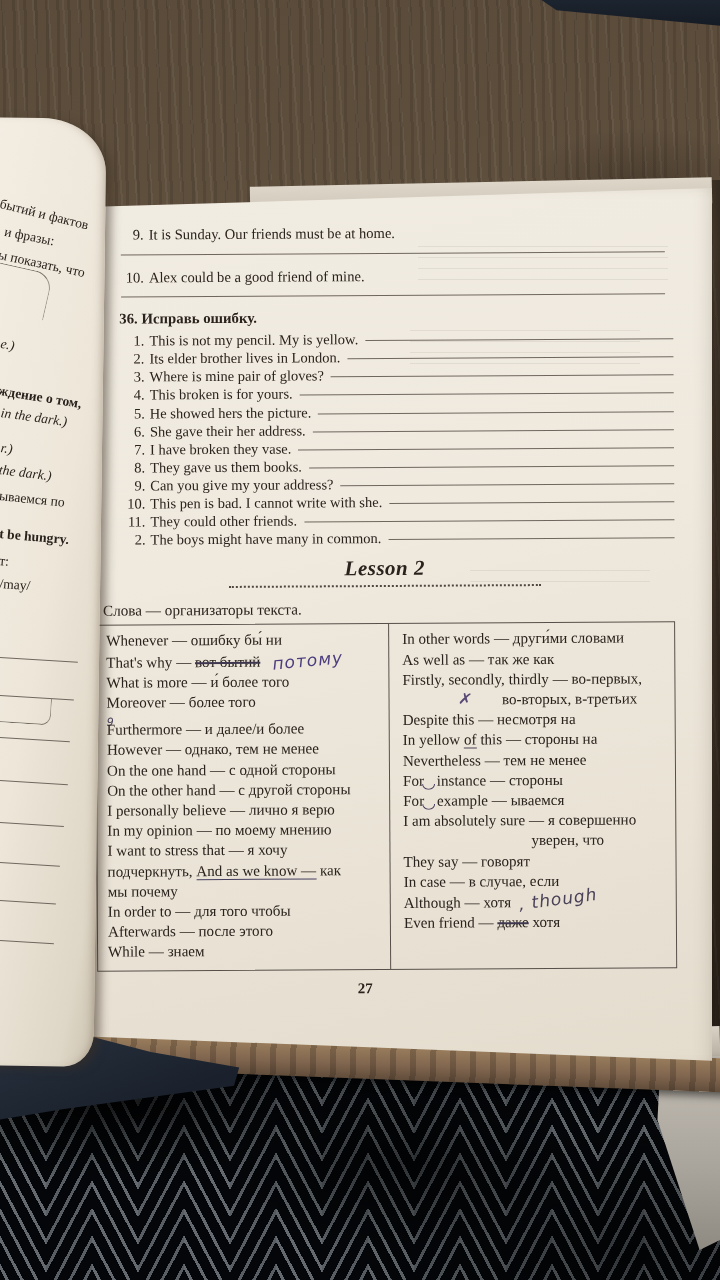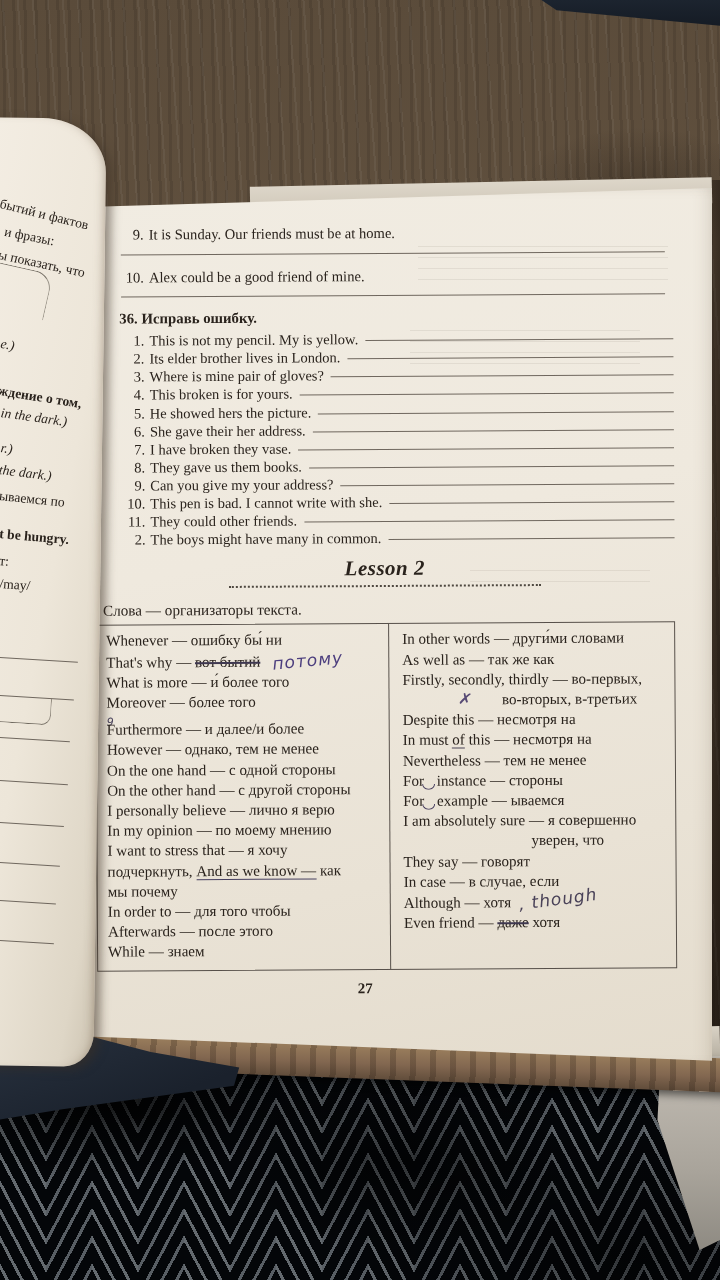--- a/index.html
+++ b/index.html
@@ -265,21 +265,21 @@
             <div class="vrow"><span>In order to — для того чтобы</span></div>
             <div class="vrow"><span>Afterwards — после этого</span></div>
             <div class="vrow"><span>While — знаем</span></div>
           </div>
         <div id="vright" class="vcol">
             <div class="vrow"><span>In other words — други́ми словами</span></div>
             <div class="vrow"><span>As well as — так же как</span></div>
             <div class="vrow"><span>Firstly, secondly, thirdly — во-первых,</span></div>
             <div class="vrow ind1"><span class="hw hwx">✗</span><span class="r4t">во-вторых, в-третьих</span></div>
             <div class="vrow"><span>Despite this — несмотря на</span></div>
-            <div class="vrow"><span>In must </span><span class="pen-underline2">of</span><span> this — несмотря на</span></div>
+            <div class="vrow"><span>In yellow </span><span class="pen-underline2">of</span><span> this — стороны на</span></div>
             <div class="vrow"><span>Nevertheless — тем не менее</span></div>
             <div class="vrow"><span>For</span><span class="tie"></span><span> instance — стороны</span></div>
             <div class="vrow"><span>For</span><span class="tie"></span><span> example — ываемся</span></div>
             <div class="vrow"><span>I am absolutely sure — я совершенно</span></div>
             <div class="vrow ind2"><span>уверен, что</span></div>
             <div class="vrow"><span>They say — говорят</span></div>
             <div class="vrow"><span>In case — в случае, если</span></div>
             <div class="vrow"><span>Although — хотя</span><span class="hw hw-though">, though</span></div>
             <div class="vrow"><span>Even friend — </span><span class="pen-strike">даже</span><span> хотя</span></div>
           </div>

